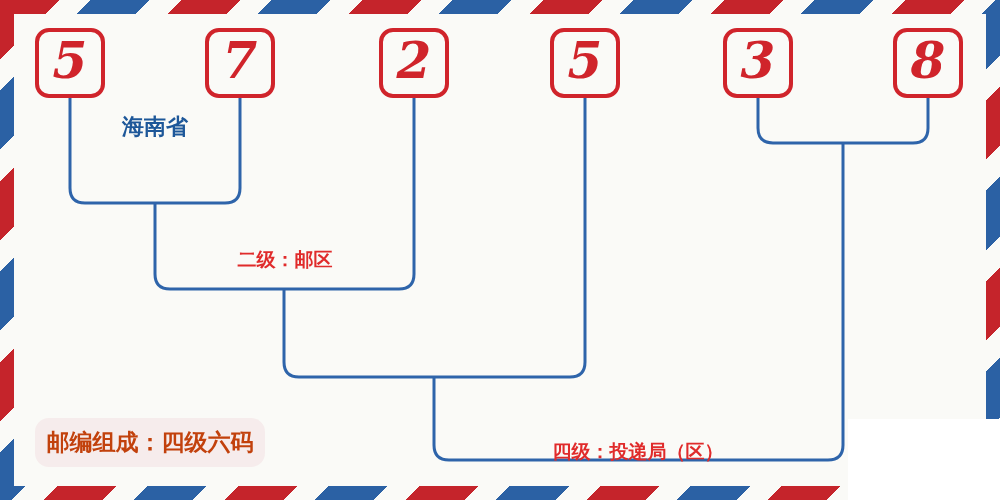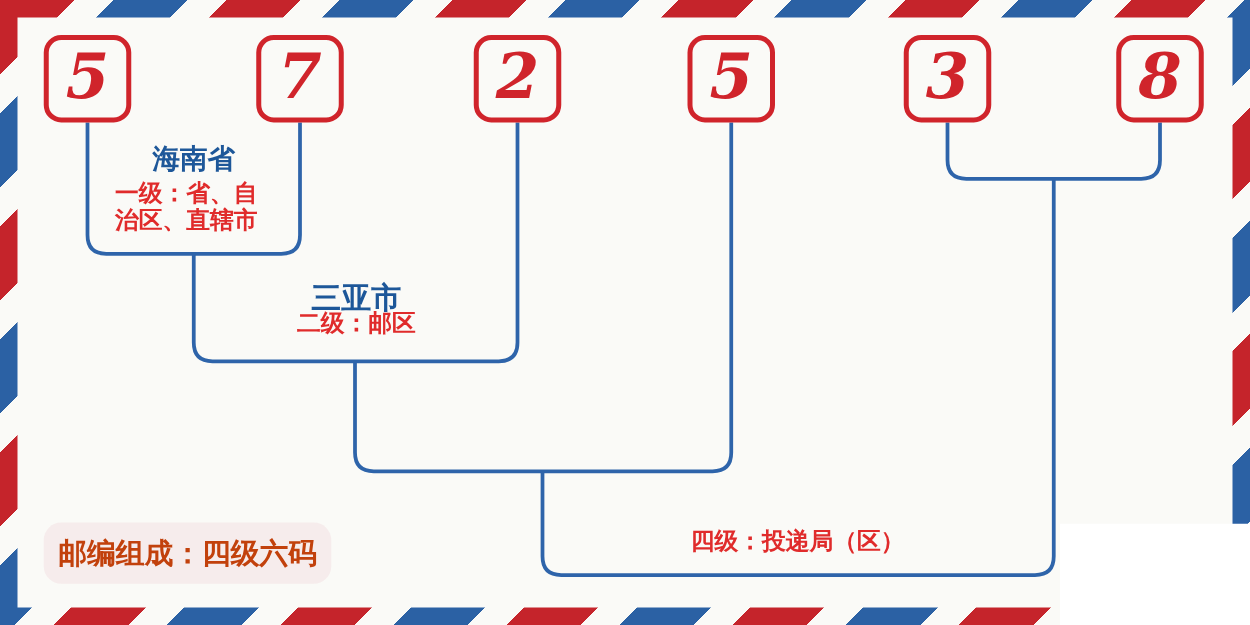--- a/index.html
+++ b/index.html
@@ -13,21 +13,21 @@
     background:#fafaf7;}
   .patch{position:absolute;right:0;bottom:0;width:152px;height:81px;
     background:#ffffff;z-index:5;}
   svg.lines{position:absolute;left:0;top:0;z-index:2;}
   .digit-box{position:absolute;top:28px;width:70px;height:70px;
     box-sizing:border-box;border:4px solid #d0242b;border-radius:14px;
     background:#fafaf7;display:flex;align-items:center;justify-content:center;
     z-index:3;}
   .digit{color:#d0242b;font-size:50px;font-weight:bold;font-style:italic;
     font-family:"DejaVu Serif", serif;line-height:1;transform:translateY(-2px);}
-  .lbl{position:absolute;transform:translateX(-50%);
+  .lbl{position:absolute;transform:translateX(-50%);text-align:center;
     white-space:nowrap;z-index:4;font-weight:bold;}
   .place{color:#1d5799;}
   .desc{color:#e02b2b;font-size:19px;line-height:21px;}
   .wrap2{white-space:normal;width:126px;}
   .badge{position:absolute;left:35px;top:418px;width:230px;height:49px;
     background:#f6ecec;border-radius:14px;display:flex;align-items:center;
     justify-content:center;z-index:4;}
   .badge span{color:#c2410c;font-size:23px;font-weight:bold;}
 </style>
 </head>
@@ -59,27 +59,25 @@
     <span class="digit">5</span>
   </div>
   <div class="digit-box" style="left:723px">
     <span class="digit">3</span>
   </div>
   <div class="digit-box" style="left:893px">
     <span class="digit">8</span>
   </div>
 
   <div class="lbl place" style="left:155px;top:112px;font-size:22px">海南省</div>
-  <div class="lbl desc wrap2" style="left:155px;top:145px">一级：省、自治区、直辖市</div>
 
-  <div class="lbl place" style="left:285px;top:222px;font-size:24px">三亚市</div>
   <div class="lbl desc" style="left:285px;top:249px">二级：邮区</div>
 
 
-  <div class="lbl desc" style="left:638px;top:423px">四级：投递局（区）</div>
+  <div class="lbl desc" style="left:638px;top:441px">四级：投递局（区）</div>
 
 
   <div class="badge">
     <span>邮编组成：四级六码</span>
   </div>
 
   <div class="patch"></div>
 </div>
 
 </body></html>

